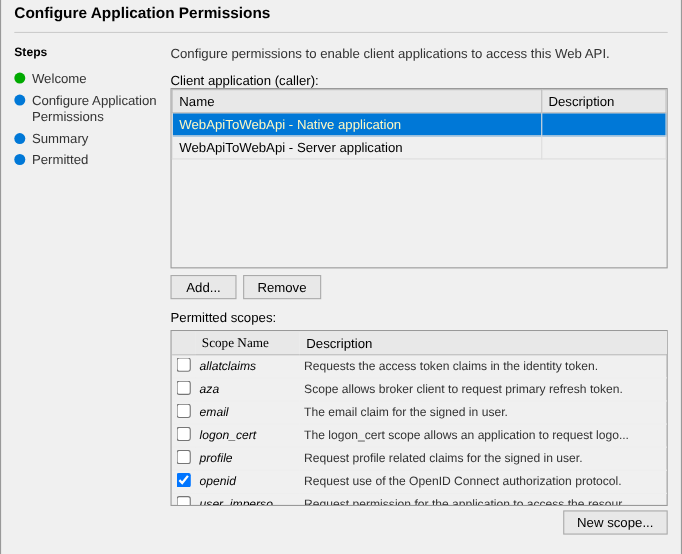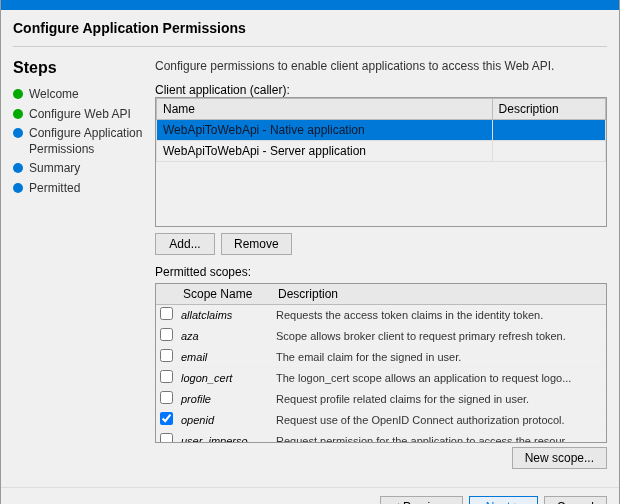--- a/index.html
+++ b/index.html
@@ -39,21 +39,21 @@
       gap: 12px;
     }
 
     .steps-panel {
       width: 130px;
       flex-shrink: 0;
     }
 
     .steps-title {
       font-weight: bold;
-      font-size: 16px;
+      font-size: 11px;
       margin-bottom: 8px;
     }
 
     .step-item {
       display: flex;
       align-items: flex-start;
       gap: 6px;
       padding: 2px 0;
       font-size: 12px;
       color: #333;
@@ -94,26 +94,26 @@
       font-weight: normal;
     }
 
     .client-table td {
       border: 1px solid #ddd;
       padding: 3px 6px;
     }
 
     .client-table .selected-row {
       background: #0078d7;
-      color: #0f172a;
+      color: #fef9c3;
     }
 
     .client-list-container {
       border: 1px solid #999;
-      height: 130px;
+      height: 164px;
       margin-bottom: 6px;
       overflow-y: auto;
     }
 
     .btn-row {
       display: flex;
       gap: 6px;
       margin-bottom: 10px;
     }
 
@@ -235,24 +235,20 @@
 
   <div class="dialog-content">
 
     <div class="steps-panel">
       <div class="steps-title">Steps</div>
 
       <div id="steps-list">
           <div class="step-item">
       <div class="step-dot" style="background:#00aa00;"></div>
       <span class="step-label">Welcome</span>
-    </div>
-          <div class="step-item">
-      <div class="step-dot" style="background:#00aa00;"></div>
-      <span class="step-label">Configure Web API</span>
     </div>
           <div class="step-item">
       <div class="step-dot" style="background:#0078d7;"></div>
       <span class="step-label">Configure Application Permissions</span>
     </div>
           <div class="step-item">
       <div class="step-dot" style="background:#0078d7;"></div>
       <span class="step-label">Summary</span>
     </div>
           <div class="step-item">
@@ -293,21 +289,21 @@
         <button class="btn">Remove</button>
       </div>
 
       <div class="scopes-label">Permitted scopes:</div>
 
       <div class="scopes-container">
         <table class="scopes-table">
           <thead>
             <tr>
               <th style="width:20px;"></th>
-              <th style="width:95px;">Scope Name</th>
+              <th style="width:95px;font-family:Liberation Serif, serif;">Scope Name</th>
               <th>Description</th>
             </tr>
           </thead>
           <tbody id="scopes-table-body">
           <tr class="scope-row">
       <td class="checkbox-cell">
         <input type="checkbox" style="">
       </td>
       <td class="scope-name-cell">allatclaims</td>
       <td class="scope-desc-cell">Requests the access token claims in the identity token.</td>

